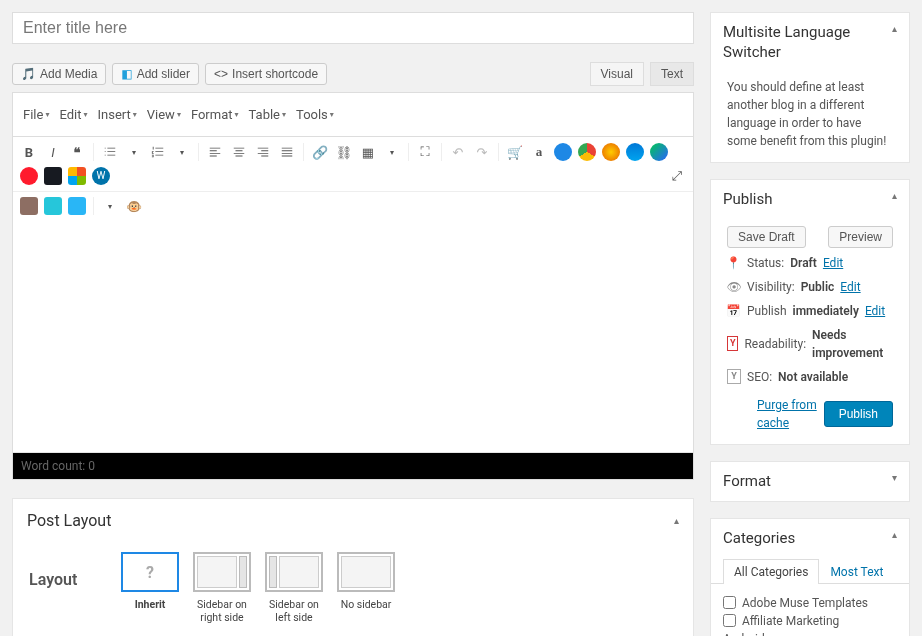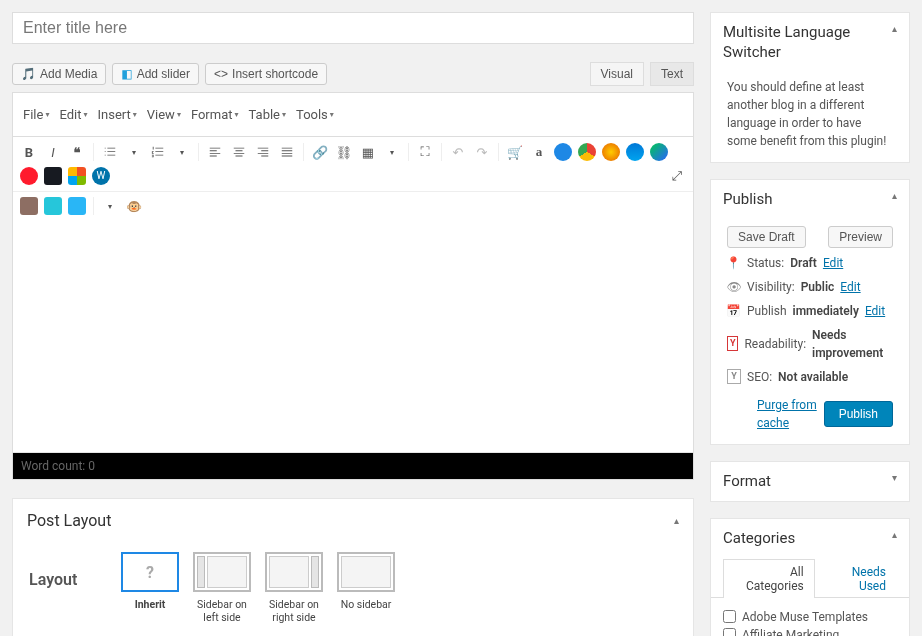--- a/index.html
+++ b/index.html
@@ -132,21 +132,21 @@
   .link { color: #0073aa; text-decoration: underline; cursor: pointer; font-size: 12px; margin-left: 30px; }
   .pub-footer {
     display: flex; align-items: center; justify-content: space-between;
     margin-top: 10px;
   }
   .primary-btn {
     background: #0085ba; color: #fff; border: 1px solid #006799; border-radius: 3px;
     font-size: 12px; padding: 5px 14px; cursor: pointer;
   }
 
-  .cat-tabs { display: flex; border-bottom: 1px solid #ddd; margin-bottom: 8px; padding: 0 12px; text-align: right; }
+  .cat-tabs { display: flex; border-bottom: 1px solid #ddd; margin-bottom: 8px; padding: 0 12px; }
   .cat-tab {
     font-size: 12px; padding: 5px 10px; border: 1px solid transparent; border-bottom: none;
     color: #0073aa; cursor: pointer; margin-bottom: -1px;
   }
   .cat-tab.active { color: #444; border-color: #ddd; background: #fff; }
   .cat-list { max-height: 130px; overflow-y: auto; padding: 0 12px 12px; }
   .cat-item { display: flex; align-items: center; gap: 6px; margin: 4px 0; font-size: 12px; color: #555; }
   .cat-item input { width: 13px; height: 13px; }
 </style>
 </head>
@@ -322,35 +322,35 @@
         <div class="layout-label">Layout</div>
         <div class="layout-options">
           <div class="layout-opt selected">
             <div class="layout-thumb selected">
                 <span class="q">?</span>
               </div>
             <div class="layout-cap">Inherit</div>
           </div>
           <div class="layout-opt">
             <div class="layout-thumb">
+                <span class="body"></span>
+                <span class="sb"></span>
+              </div>
+            <div class="layout-cap">Sidebar on right side</div>
+          </div>
+          <div class="layout-opt">
+            <div class="layout-thumb">
                 <span class="sb"></span>
                 <span class="body"></span>
               </div>
             <div class="layout-cap">Sidebar on left side</div>
           </div>
           <div class="layout-opt">
             <div class="layout-thumb">
                 <span class="body"></span>
-                <span class="sb"></span>
-              </div>
-            <div class="layout-cap">Sidebar on right side</div>
-          </div>
-          <div class="layout-opt">
-            <div class="layout-thumb">
-                <span class="body"></span>
               </div>
             <div class="layout-cap">No sidebar</div>
           </div>
         </div>
       </div>
     </div>
   </div>
 
 </div>
 
@@ -425,21 +425,21 @@
     </div>
   </div>
 
   <div class="side-panel">
     <div class="side-head">
       <h3>Categories</h3>
       <span class="panel-toggle">▴</span>
     </div>
     <div class="cat-tabs">
       <div class="cat-tab active">All Categories</div>
-      <div class="cat-tab">Needs Used</div>
+      <div class="cat-tab">Most Text</div>
     </div>
     <div class="cat-list">
       <label class="cat-item">
           <input type="checkbox" style="">
           <span>Adobe Muse Templates</span>
         </label>
       <label class="cat-item">
           <input type="checkbox" style="">
           <span>Affiliate Marketing</span>
         </label>

